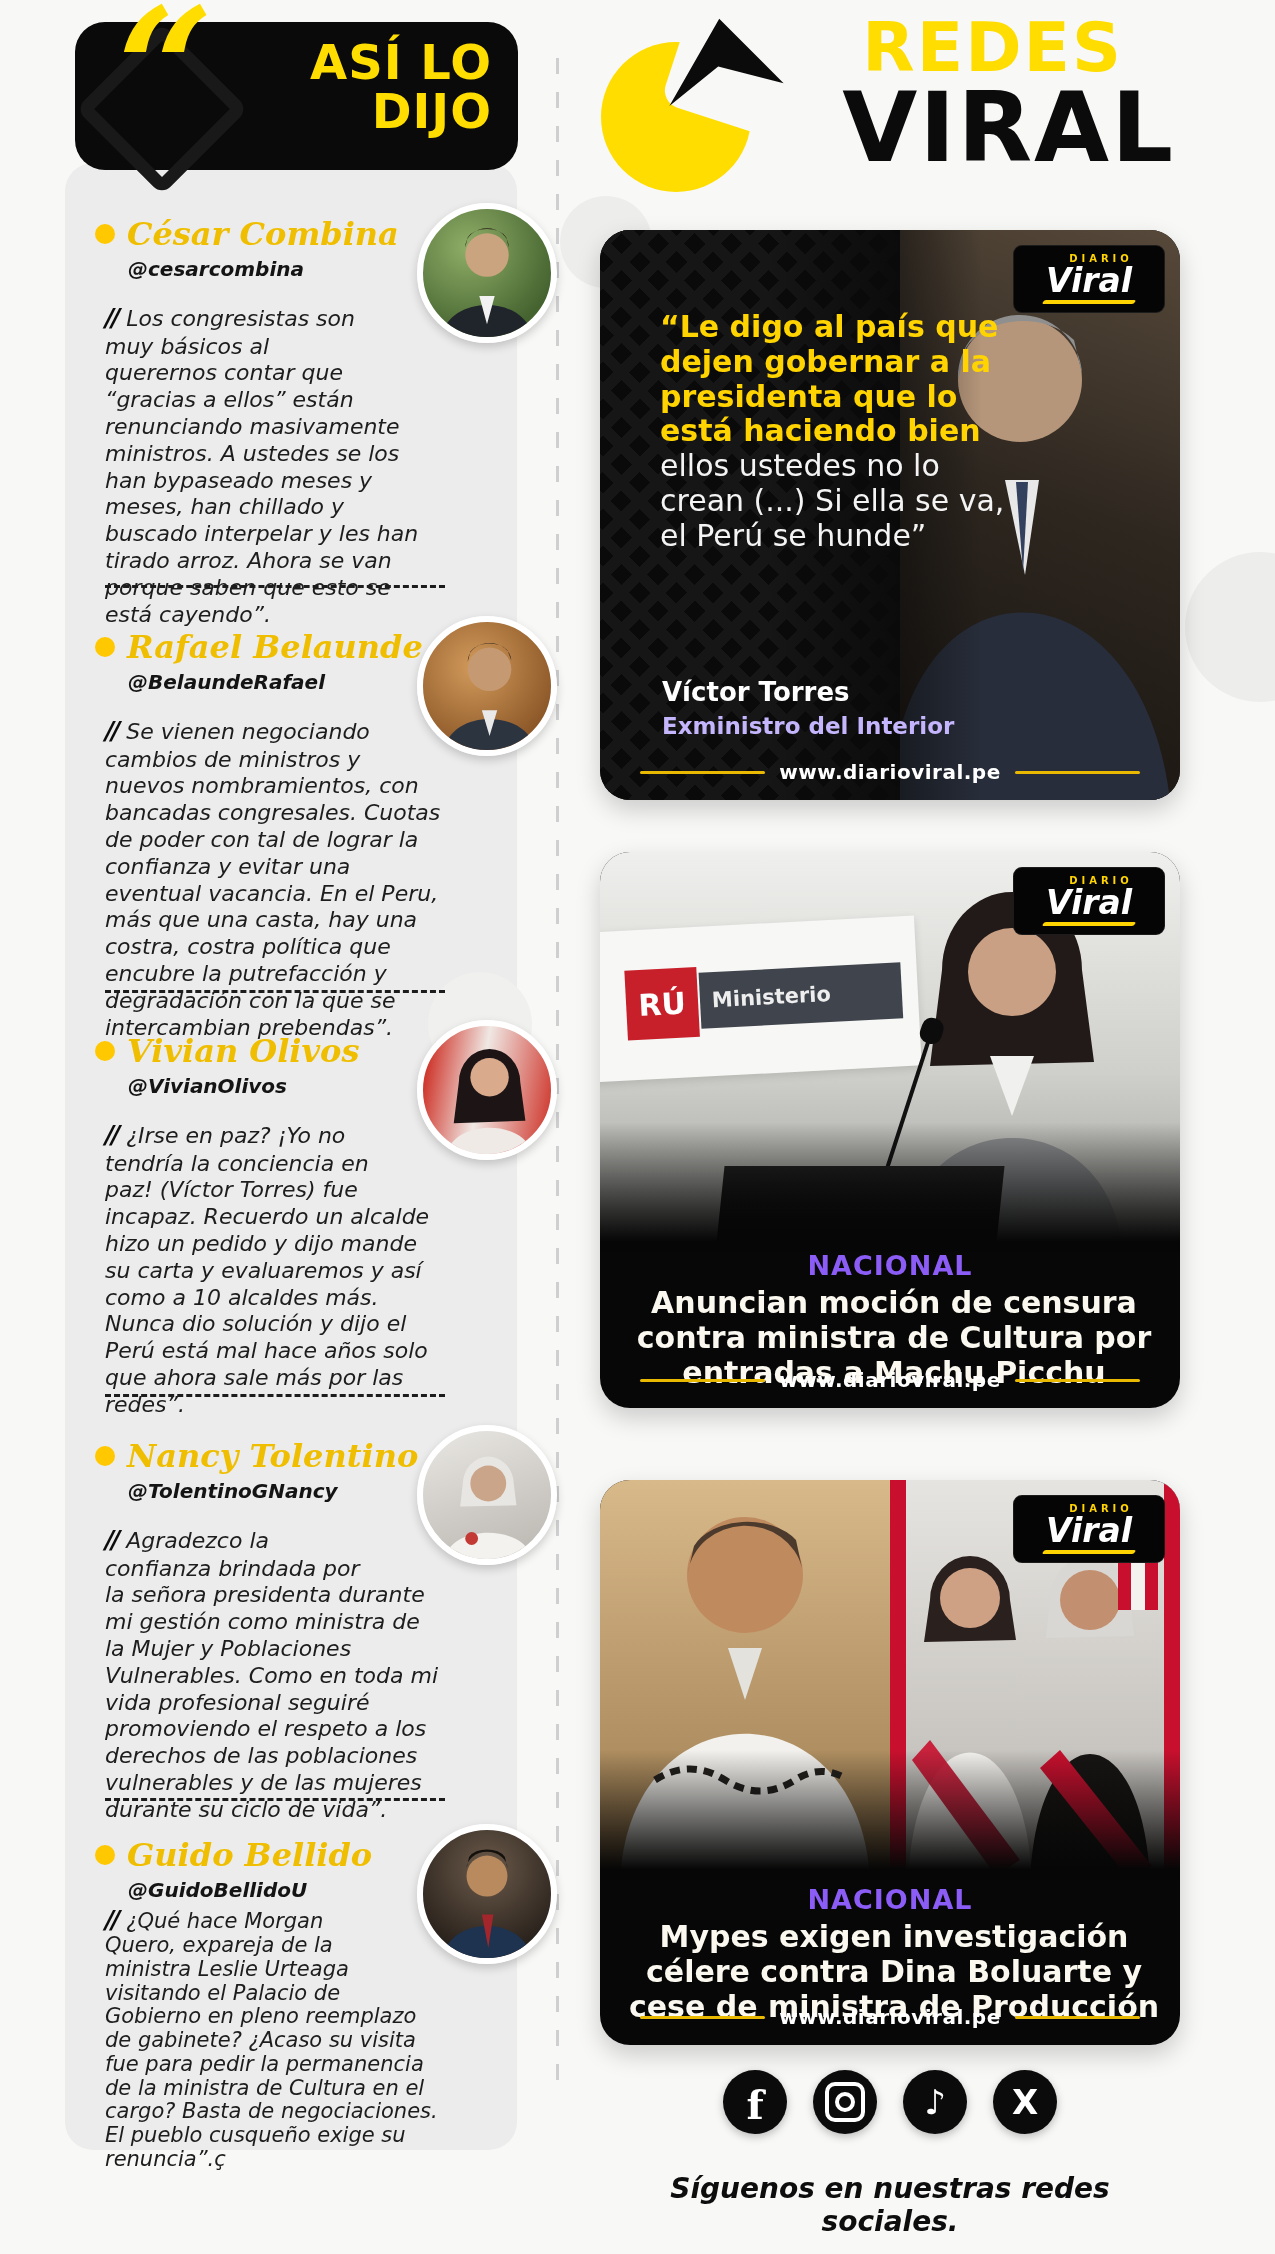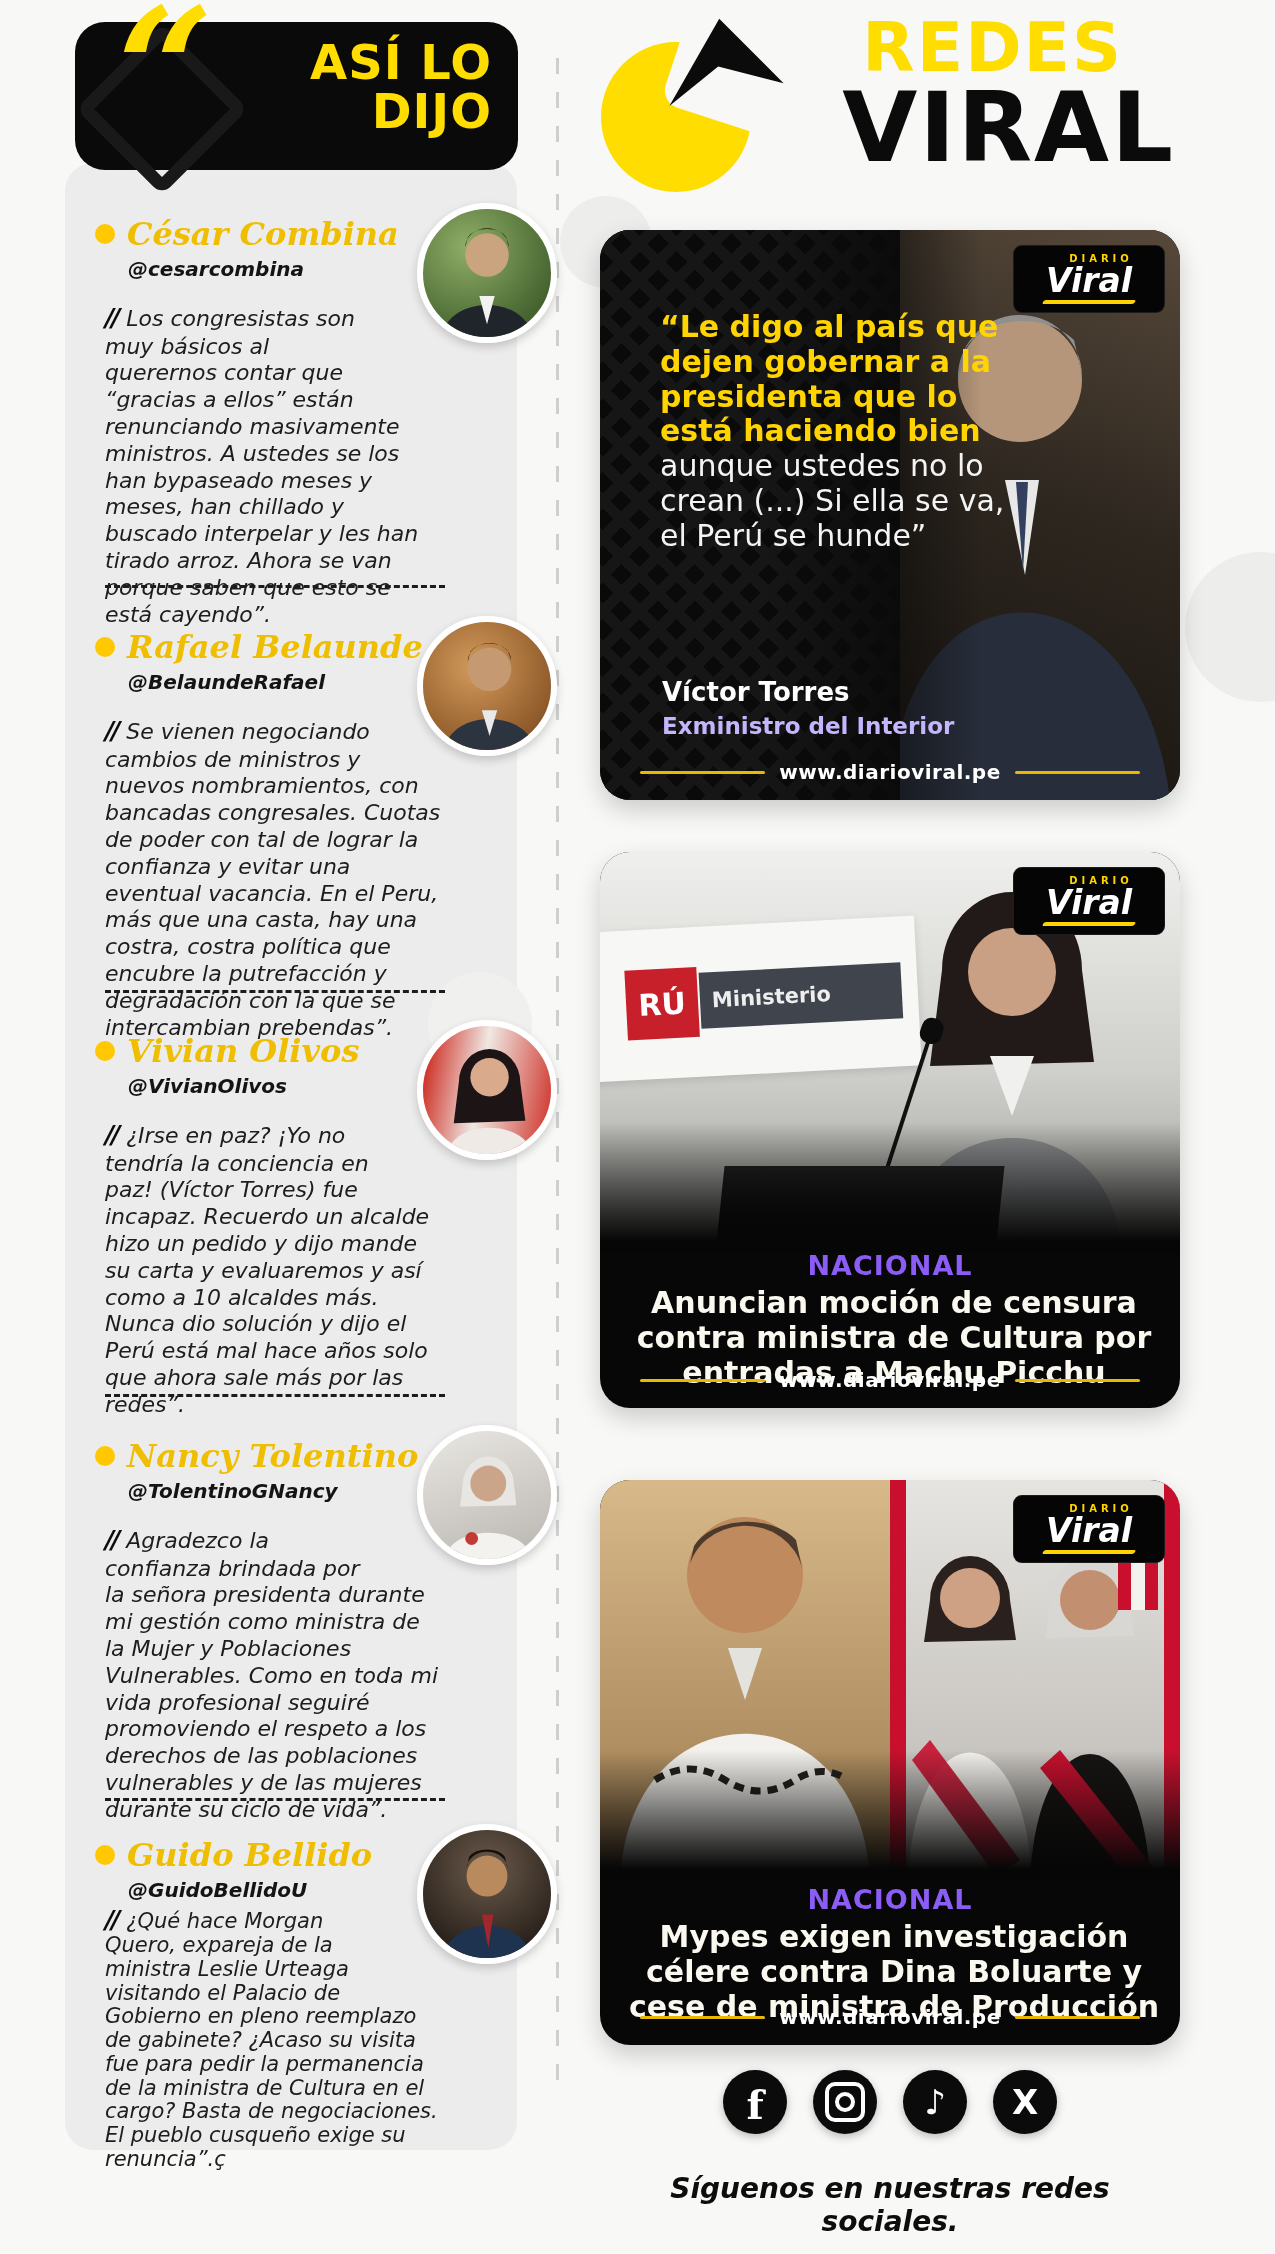--- a/index.html
+++ b/index.html
@@ -284,21 +284,21 @@
     <div class="c1-pattern">
         <div class="fadeR"></div>
       </div>
     <div class="viral-logo">
       <span class="vl-small">DIARIO</span>
       <span class="vl-main">Viral</span>
       <span class="vl-swoosh"></span>
     </div>
     <div class="c1-quote">
       <span class="c1-y">“Le digo al país que dejen gobernar a la presidenta que lo está haciendo bien</span>
-      <span class="c1-w">aunque ustedes no lo crean (...) Si ella se va, el Perú se hunde”</span>
+      <span class="c1-w">ellos ustedes no lo crean (...) Si ella se va, el Perú se hunde”</span>
     </div>
     <div class="c1-author">Víctor Torres</div>
     <div class="c1-role">Exministro del Interior</div>
     <div class="site-row">
       <span class="site-line"></span>
       <span class="site-text">www.diarioviral.pe</span>
       <span class="site-line"></span>
     </div>
   </div>
 

